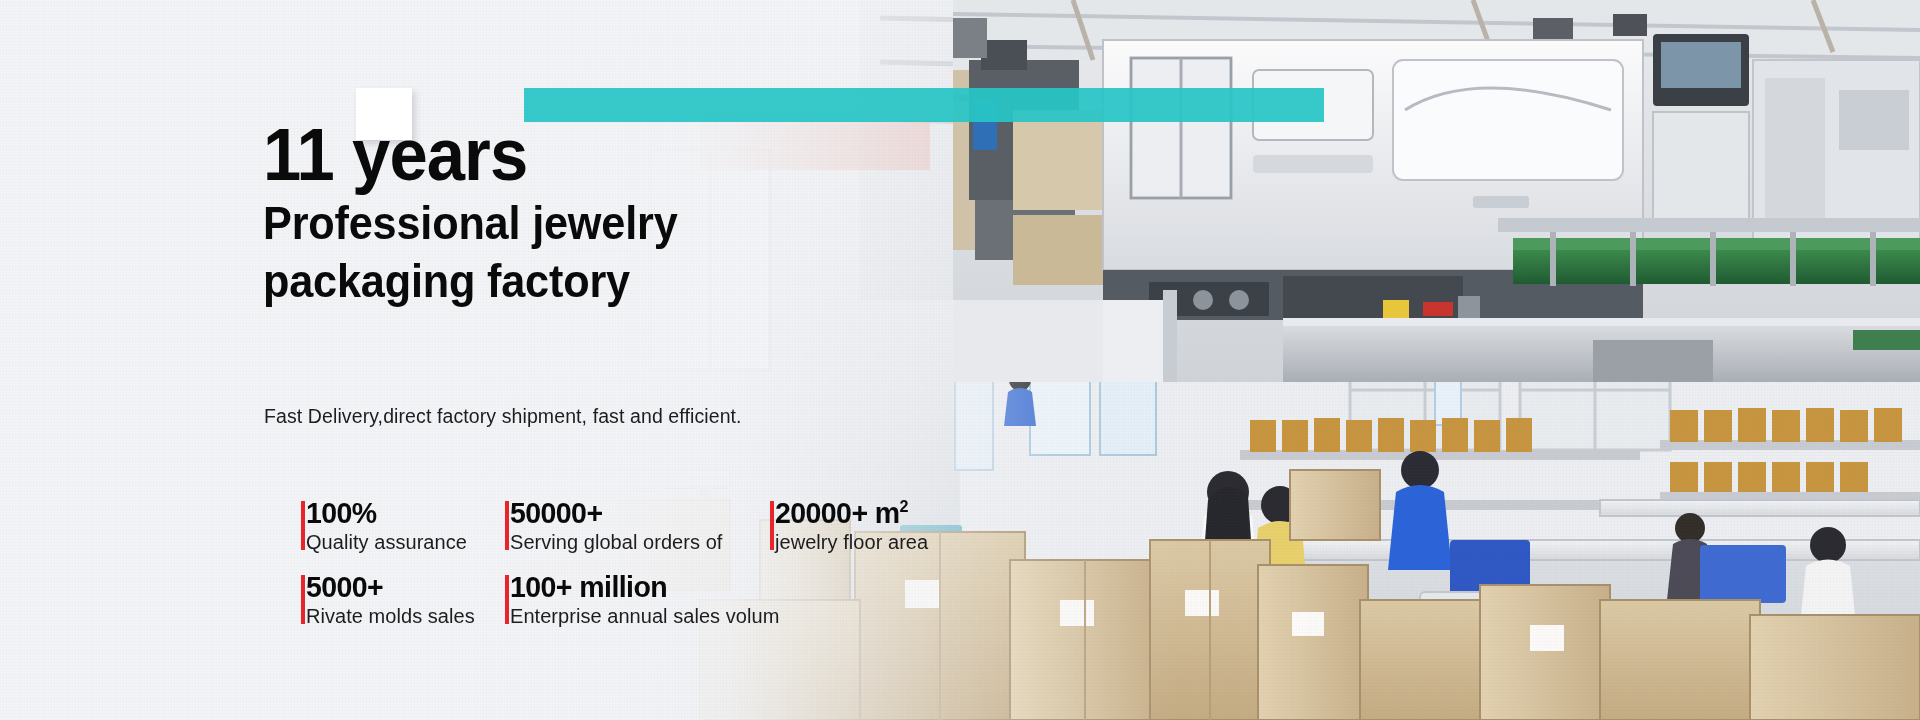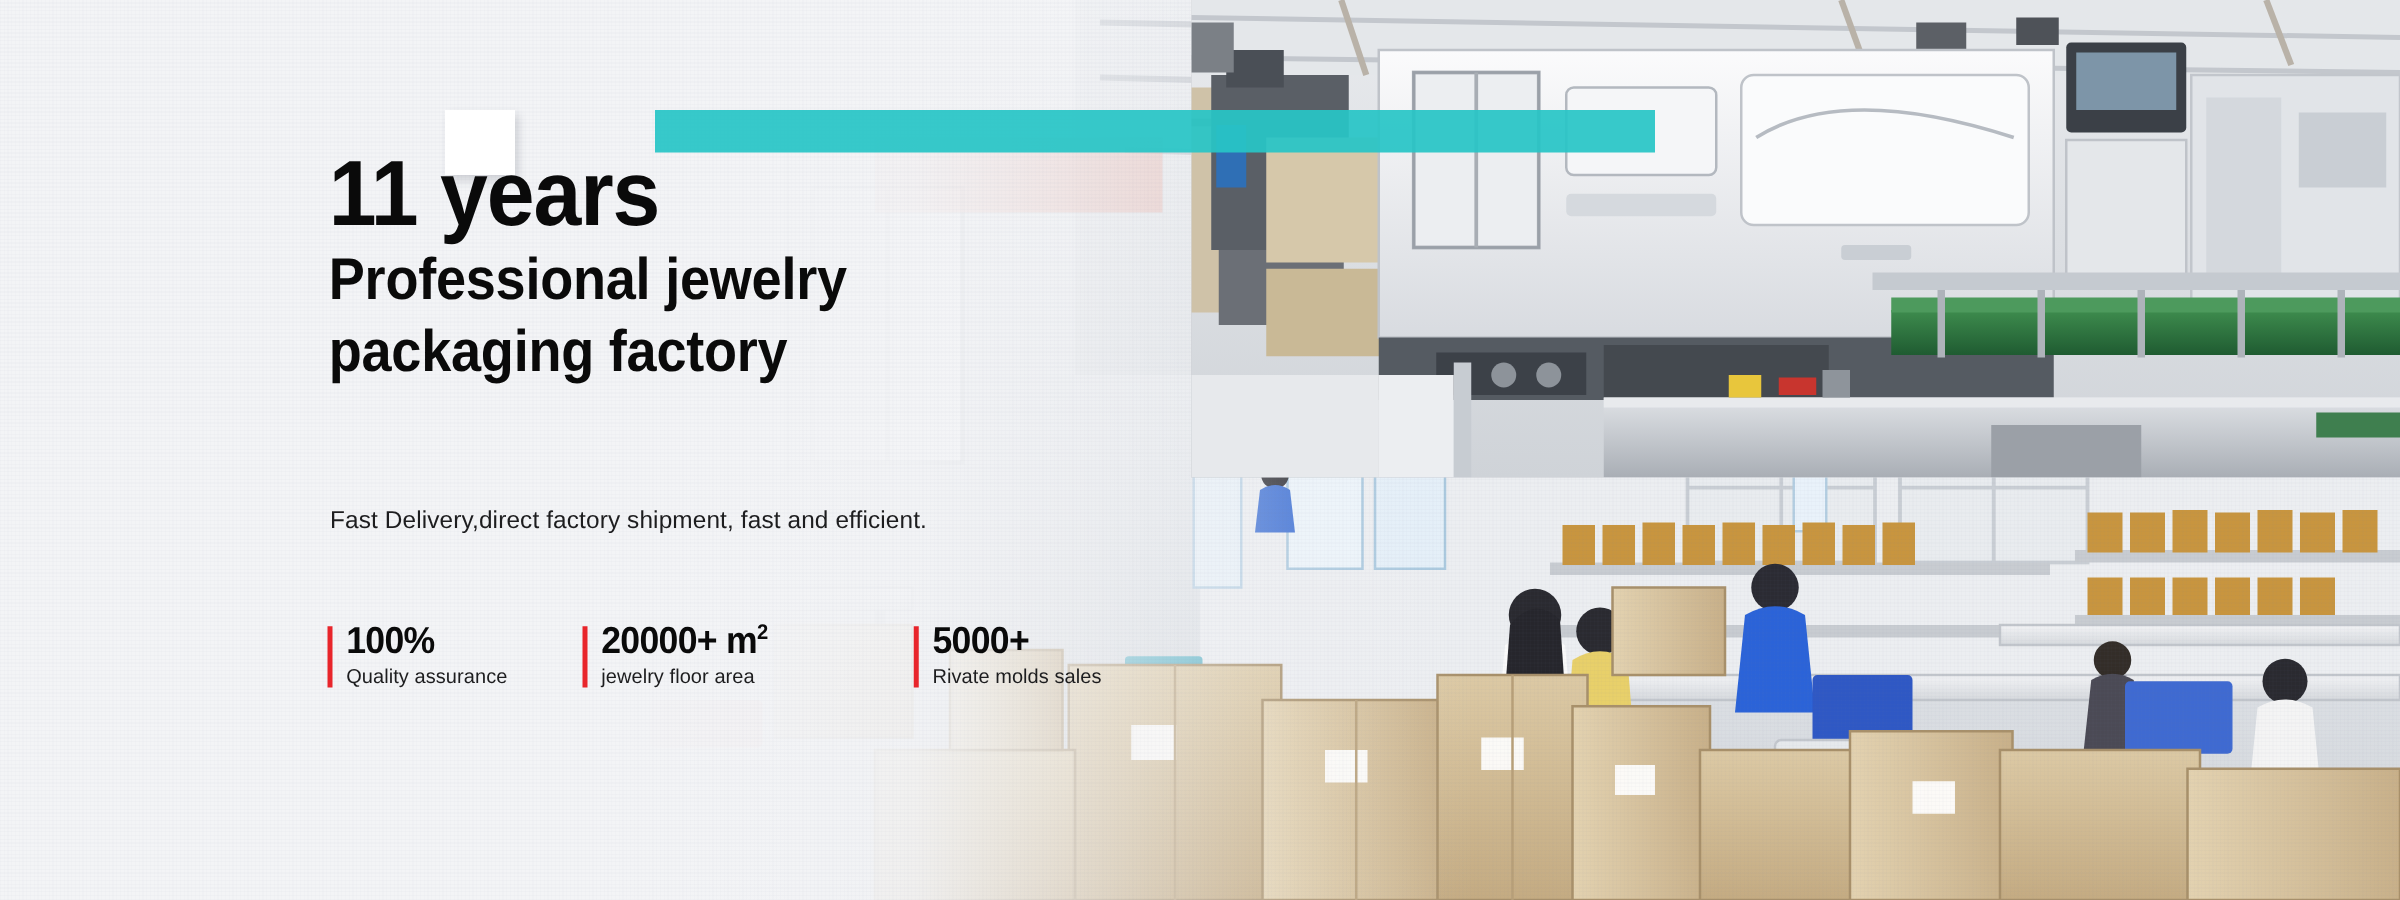--- a/index.html
+++ b/index.html
@@ -72,32 +72,32 @@
     position:absolute;left:264px;top:405px;
     font-size:19.5px;color:#1d1d1f;letter-spacing:.1px;white-space:nowrap;
   }
 
   
   .stats{
     position:absolute;left:262px;top:497px;
     display:grid;grid-template-columns:204px 265px 240px;
     grid-auto-rows:62px;column-gap:0;row-gap:12px;
   }
-  .stat{position:relative;padding-left:15px;}
+  .stat{position:relative;padding-left:5px;margin-left:39px;}
   .stat .rule{
     position:absolute;left:0;top:4px;width:4px;height:49px;background:#e8252b;
   }
   .stat-num{
     font-size:30px;line-height:32px;font-weight:bold;color:#0a0a0a;
     letter-spacing:-.6px;white-space:nowrap;
     transform:scaleX(.95);transform-origin:left center;
   }
   .stat-num sup{font-size:17px;vertical-align:super;line-height:0;}
   .stat-label{
-    font-size:16px;line-height:20px;color:#1d1d1f;margin-top:3px;
+    font-size:20px;line-height:20px;color:#1d1d1f;margin-top:3px;
     white-space:nowrap;letter-spacing:.05px;
   }
 </style>
 </head>
 <body>
 
 <div class="banner">
 
   <div class="bg-photo">
     <svg viewBox="0 0 1920 720" preserveAspectRatio="none" aria-hidden="true">
@@ -410,30 +410,40 @@
     <div class="subtitle">Fast Delivery,direct factory shipment, fast and efficient.</div>
 
     <div class="stats">
 
       <div class="stat">
         <span class="rule"></span>
         <div class="stat-num"><span>100%</span></div>
         <div class="stat-label">Quality assurance</div>
       </div>
 
+      <div class="stat">
+        <span class="rule"></span>
+        <div class="stat-num"><span>50000+</span></div>
+        <div class="stat-label">Serving global orders of</div>
+      </div>
 
       <div class="stat">
         <span class="rule"></span>
         <div class="stat-num"><span>20000+ m</span><sup>2</sup></div>
         <div class="stat-label">jewelry floor area</div>
       </div>
 
       <div class="stat">
         <span class="rule"></span>
         <div class="stat-num"><span>5000+</span></div>
         <div class="stat-label">Rivate molds sales</div>
       </div>
 
+      <div class="stat">
+        <span class="rule"></span>
+        <div class="stat-num"><span>100+ million</span></div>
+        <div class="stat-label">Enterprise annual sales volum</div>
+      </div>
 
 
     </div>
   </div>
 </div>
 
 </body></html>

